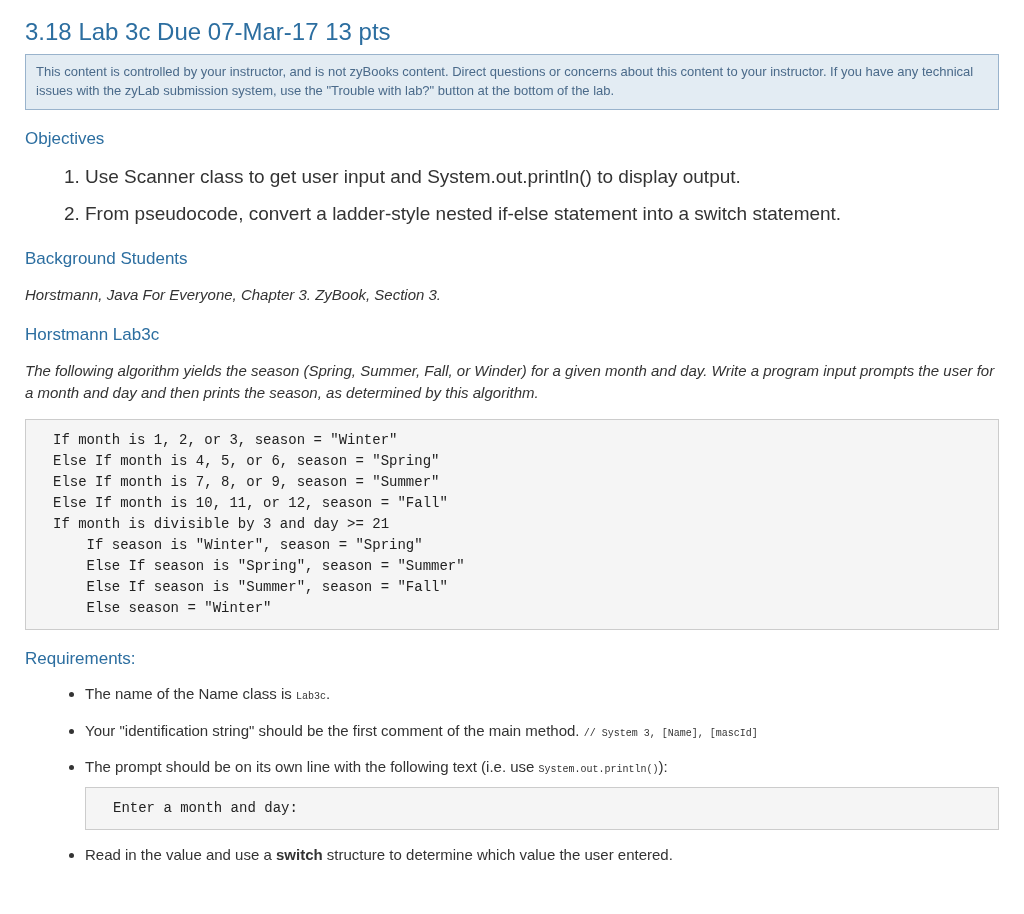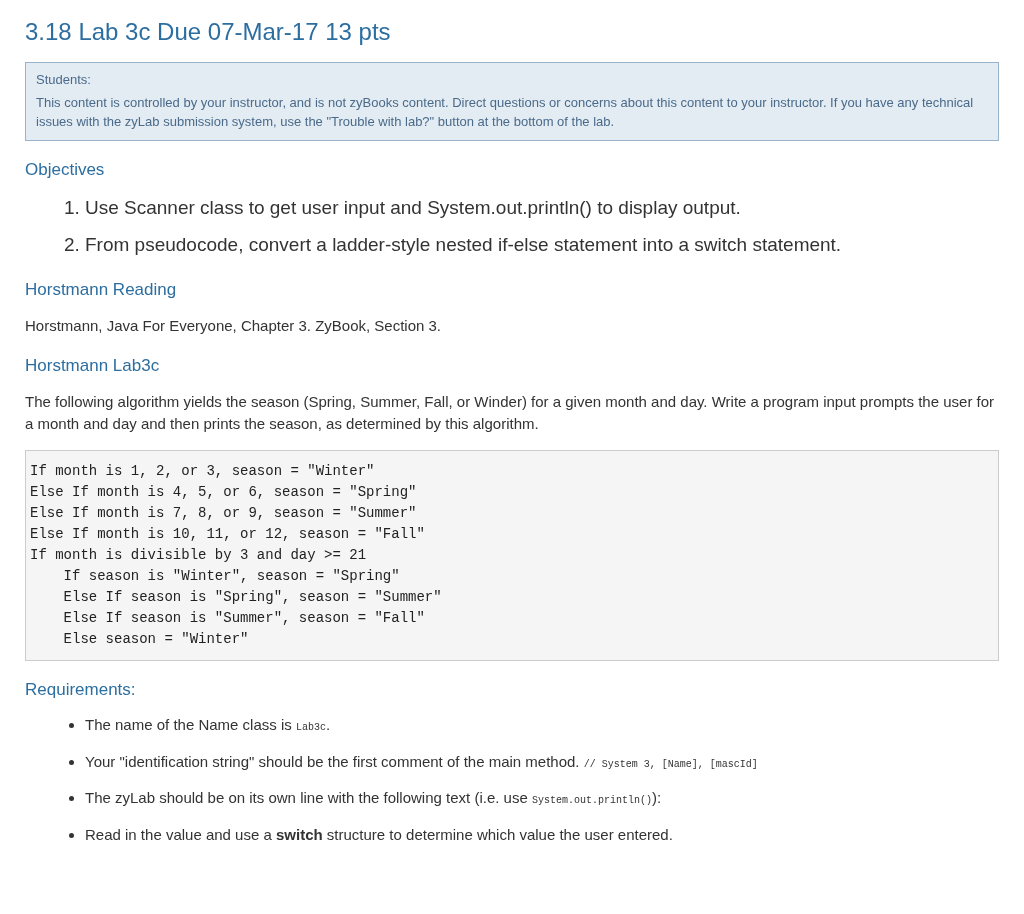--- a/index.html
+++ b/index.html
@@ -13,21 +13,21 @@
       color: #333;
       background: #fff;
       padding: 10px 25px 20px 25px;
       width: 1024px;
       line-height: 1.5;
     }
     h2.title {
       color: #2c6ea0;
       font-weight: 300;
       font-size: 24px;
-      margin-bottom: 12px;
+      margin-bottom: 4px;
       margin-top: 4px;
     }
     .notice {
       background: #e3ecf3;
       border: 1px solid #99b3cc;
       padding: 8px 10px;
       margin-bottom: 16px;
       color: #4a6a8a;
       font-size: 13px;
       line-height: 1.45;
@@ -60,25 +60,26 @@
       margin-bottom: 14px;
       font-size: 15px;
       color: #333;
       font-weight: 300;
     }
     p.body {
       color: #333;
       font-size: 15px;
       font-weight: 300;
       margin: 10px 0 14px 0;
+      font-style: italic;
     }
     pre.codeblock {
       background: #f5f5f5;
       border: 1px solid #ccc;
-      padding: 10px 4px;
+      padding: 10px 27px;
       font-family: "Courier New", Courier, monospace;
       font-size: 14px;
       white-space: pre;
       line-height: 1.5;
       color: #222;
       margin: 6px 0 10px 0;
     }
     pre.codeblock.inline {
       margin-left: 0;
       margin-top: 8px;
@@ -95,31 +96,30 @@
     li pre.codeblock {
       margin-top: 10px;
     }
   </style>
 </head>
 <body>
 
 <h2 class="title">3.18 Lab 3c Due 07-Mar-17 13 pts</h2>
 
 <div class="notice">
-  <div class="notice-heading">Students:</div>
   <div>This content is controlled by your instructor, and is not zyBooks content. Direct questions or concerns about this content to your instructor. If you have any technical issues with the zyLab submission system, use the "Trouble with lab?" button at the bottom of the lab.</div>
 </div>
 
 <h3 class="section">Objectives</h3>
 <ol>
   <li>Use Scanner class to get user input and System.out.println() to display output.</li>
   <li>From pseudocode, convert a ladder-style nested if-else statement into a switch statement.</li>
 </ol>
 
-<h3 class="section">Horstmann Reading</h3>
+<h3 class="section">Background Students</h3>
 <p class="body">Horstmann, Java For Everyone, Chapter 3. ZyBook, Section 3.</p>
 
 <h3 class="section">Horstmann Lab3c</h3>
 <p class="body">The following algorithm yields the season (Spring, Summer, Fall, or Winder) for a given month and day. Write a program input prompts the user for a month and day and then prints the season, as determined by this algorithm.</p>
 
 <pre class="codeblock">If month is 1, 2, or 3, season = "Winter"
 Else If month is 4, 5, or 6, season = "Spring"
 Else If month is 7, 8, or 9, season = "Summer"
 Else If month is 10, 11, or 12, season = "Fall"
 If month is divisible by 3 and day &gt;= 21
@@ -130,19 +130,20 @@
 
 <h3 class="section">Requirements:</h3>
 <ul>
   <li>
     <span>The name of the Name </span><span class="italic">class</span><span> is </span><code>Lab3c</code><span>.</span>
   </li>
   <li>
     <span>Your "identification string" should be the first comment of the main method. </span><code>// System 3, [Name], [mascId]</code>
   </li>
   <li>
-    <span>The zyLab should be on its own line with the following text (i.e. use </span><code>System.out.println()</code><span>):</span>
+    <span>The prompt should be on its own line with the following text (i.e. use </span><code>System.out.println()</code><span>):</span>
+    <pre class="codeblock inline">Enter a month and day:</pre>
   </li>
   <li>
     <span>Read in the value and use a </span><span class="bold">switch</span><span> structure to determine which value the user entered.</span>
   </li>
 
 </ul>
 
 </body></html>

